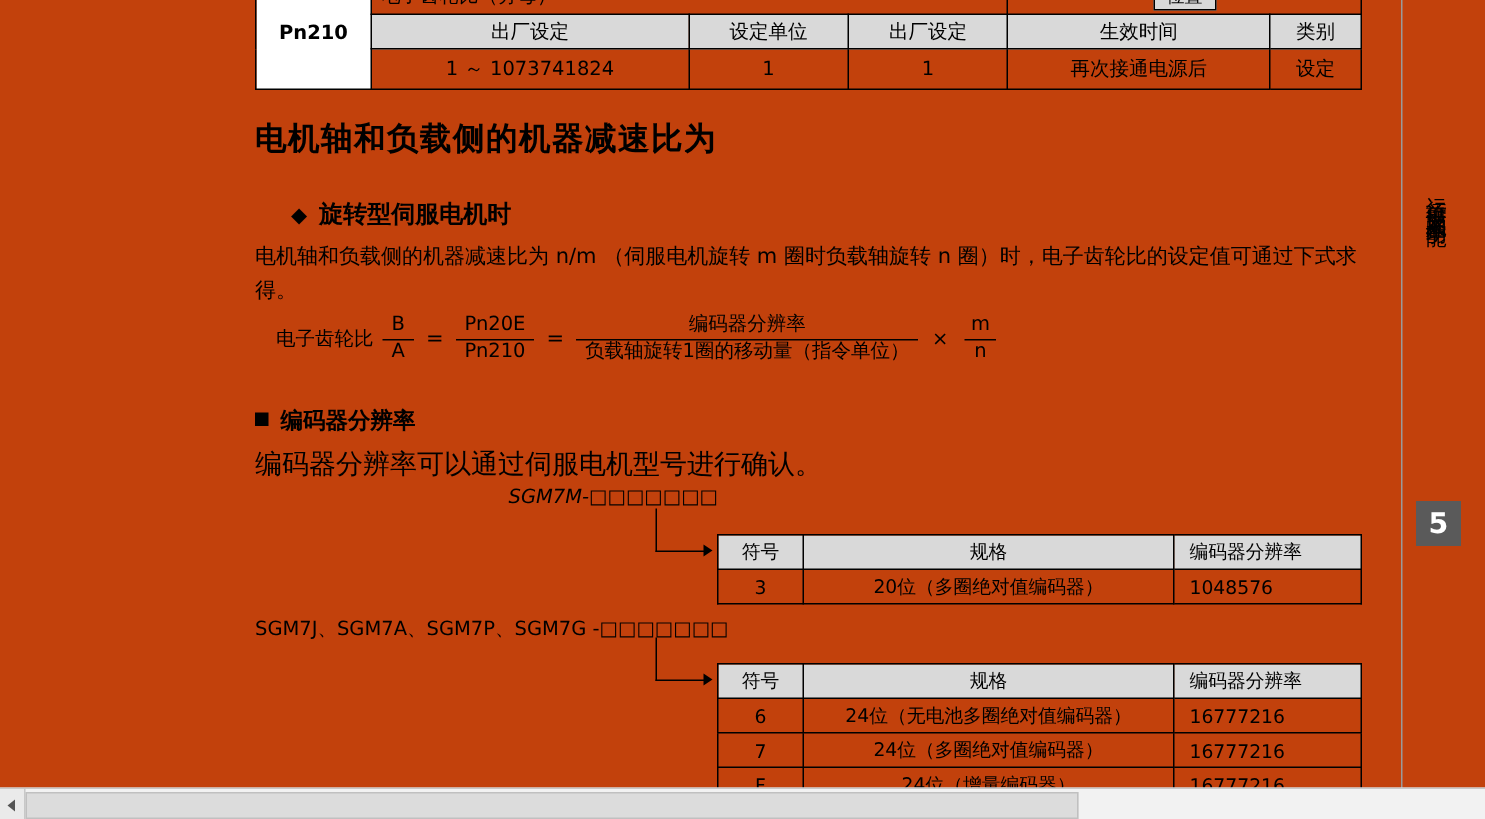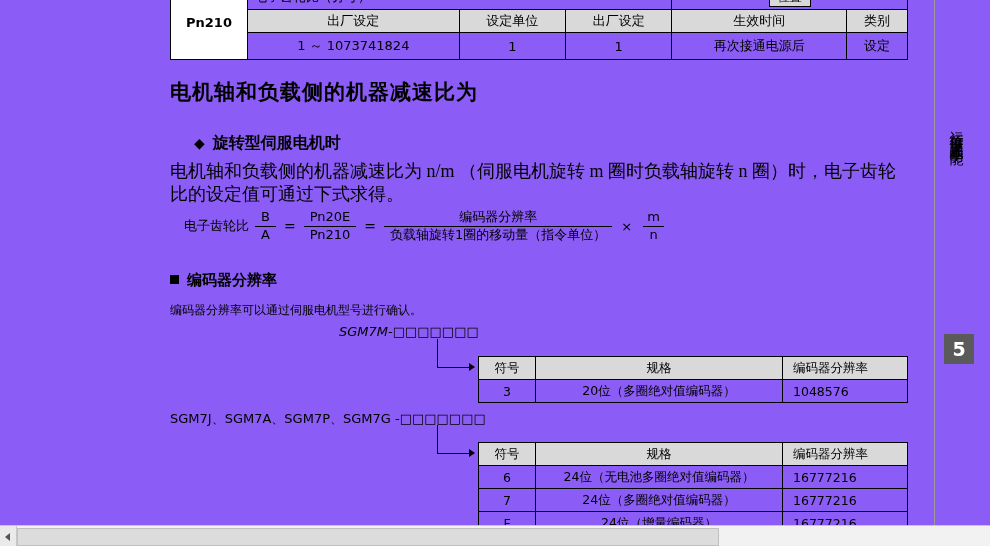--- a/index.html
+++ b/index.html
@@ -14,21 +14,21 @@
     font-family: "DejaVu Sans", "Liberation Sans", sans-serif;
     color: #000000;
     overflow: hidden;
   }
 
   
   #page {
     position: absolute;
     left: 0; top: 0;
     width: 990px; height: 546px;
-    background: #8b5cf6;
+    background: #c2410c;
   }
 
   
   .param-table {
     position: absolute;
     left: 170px;
     top: -16px;
     width: 738px;
     border-collapse: collapse;
     font-size: 13px;
@@ -102,29 +102,28 @@
     margin-right: 8px;
     vertical-align: 1px;
   }
 
   
   .para1 {
     position: absolute;
     left: 170px;
     top: 160px;
     width: 742px;
+    font-size: 14px;
+    line-height: 23px;
+  }
+  .para2 {
+    position: absolute;
+    left: 170px;
+    top: 299px;
     font-size: 18px;
-    line-height: 23px;
-    font-family: Liberation Serif, serif;
-  }
-  .para2 {
-    position: absolute;
-    left: 170px;
-    top: 299px;
-    font-size: 12px;
     line-height: 22px;
   }
 
   
   .formula {
     position: absolute;
     left: 184px;
     top: 210px;
     font-size: 13px;
     display: flex;

